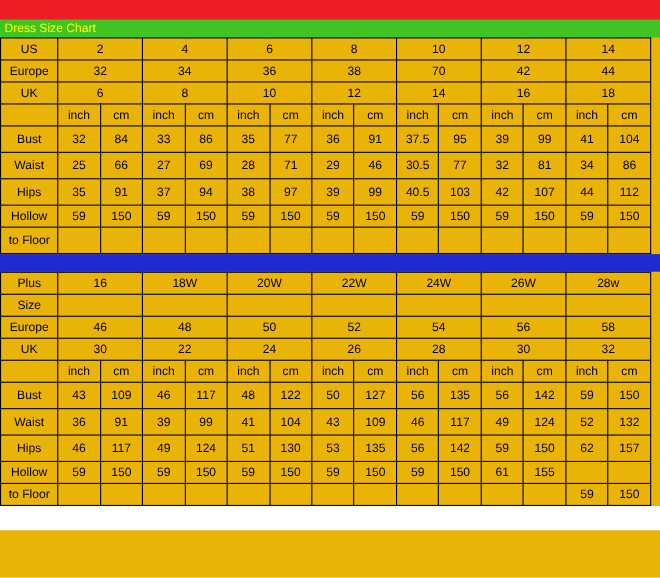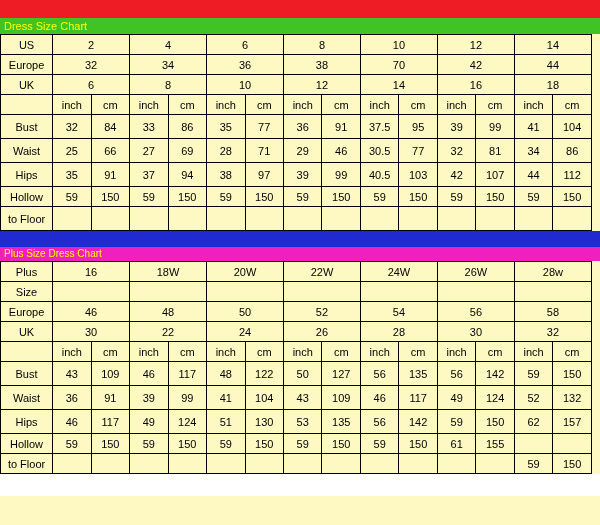--- a/index.html
+++ b/index.html
@@ -12,21 +12,21 @@
     height: 525px;
     font-family: "Liberation Sans", sans-serif;
     font-size: 11px;
     color: #000000;
     overflow: hidden;
   }
   .page {
     position: relative;
     width: 600px;
     height: 525px;
-    background: #fef9c3;
+    background: #eab308;
   }
   .band {
     width: 100%;
     box-sizing: border-box;
   }
   .band-red { height: 18px; background: #ee1c25; }
   .band-green {
     height: 16px;
     background: #3fc424;
     color: #ffff00;
@@ -228,21 +228,20 @@
         <td></td>
         <td></td>
         <td></td>
         <td></td>
         <td></td>
       </tr>
     </tbody>
   </table>
 
   <div class="band band-blue"></div>
-  <div class="band band-magenta">Plus Size Dress Chart</div>
 
   <table class="size-table">
     <colgroup>
       <col class="col-label">
       <col class="col-val">
         <col class="col-val">
         <col class="col-val">
         <col class="col-val">
       <col class="col-val">
         <col class="col-val">

